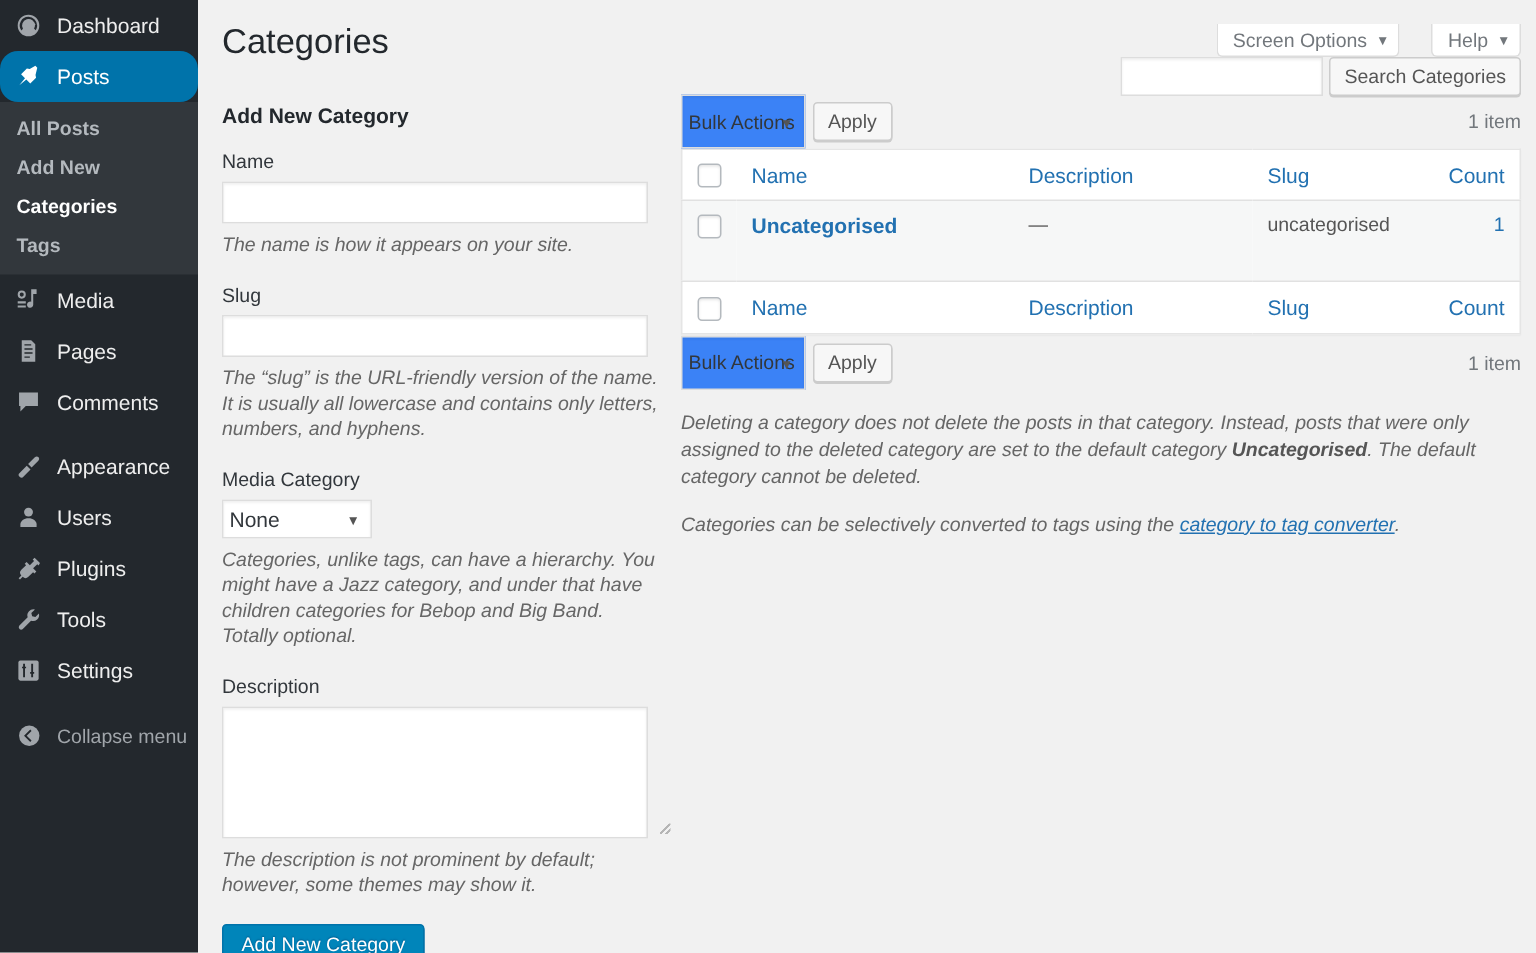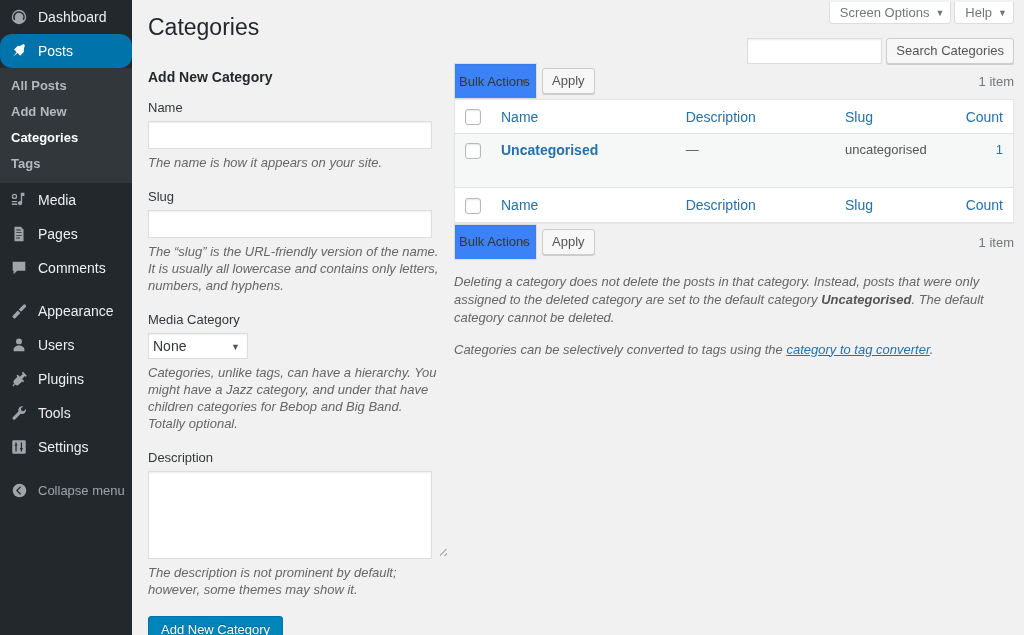--- a/index.html
+++ b/index.html
@@ -75,22 +75,22 @@
 
   
   #wpbody {
     position: absolute; left: 132px; top: 0;
     width: 892px; height: 635px;
     background: #f1f1f1;
   }
 
   
   #screen-meta-links {
-    position: absolute; right: 10px; top: 2px;
-    display: flex; gap: 3px;
+    position: absolute; right: 10px; top: 16px;
+    display: flex; gap: 21px;
   }
   .show-settings {
     background: #fff;
     border: 1px solid #ddd;
     border-top: none;
     border-radius: 0 0 4px 4px;
     padding: 3px 6px 3px 10px;
     font-size: 13px;
     color: #72777c;
     line-height: 14px;

